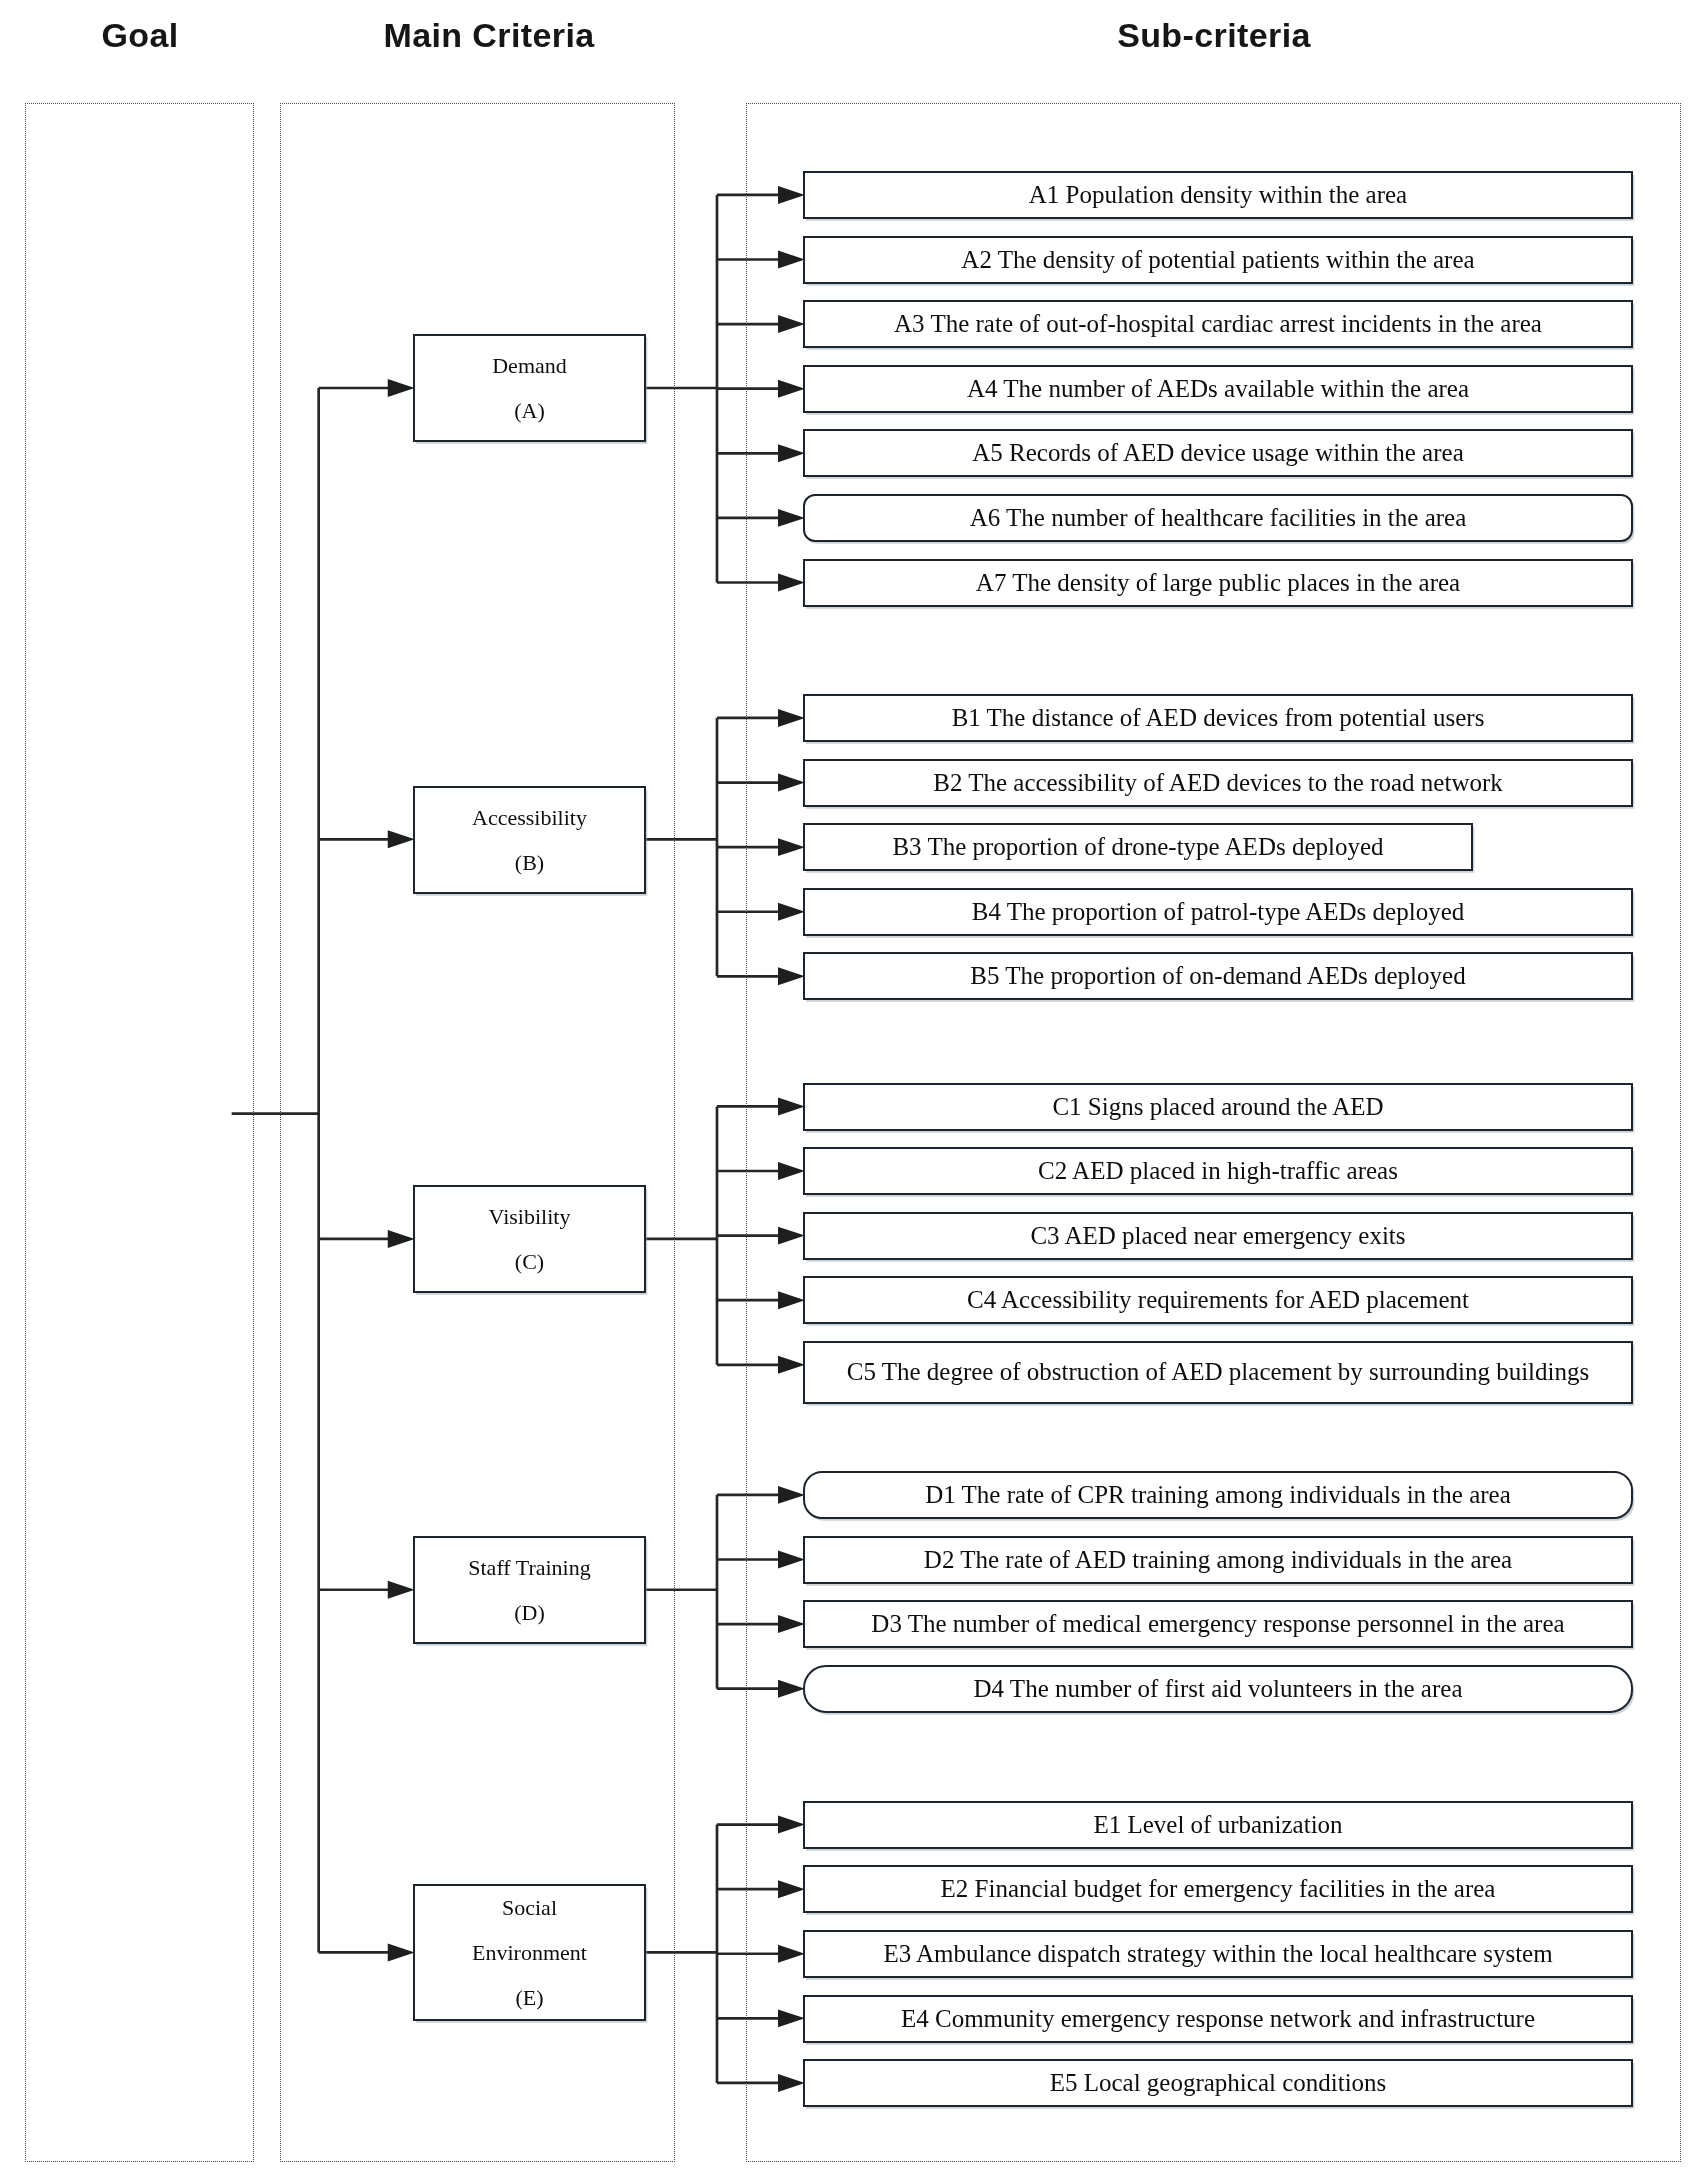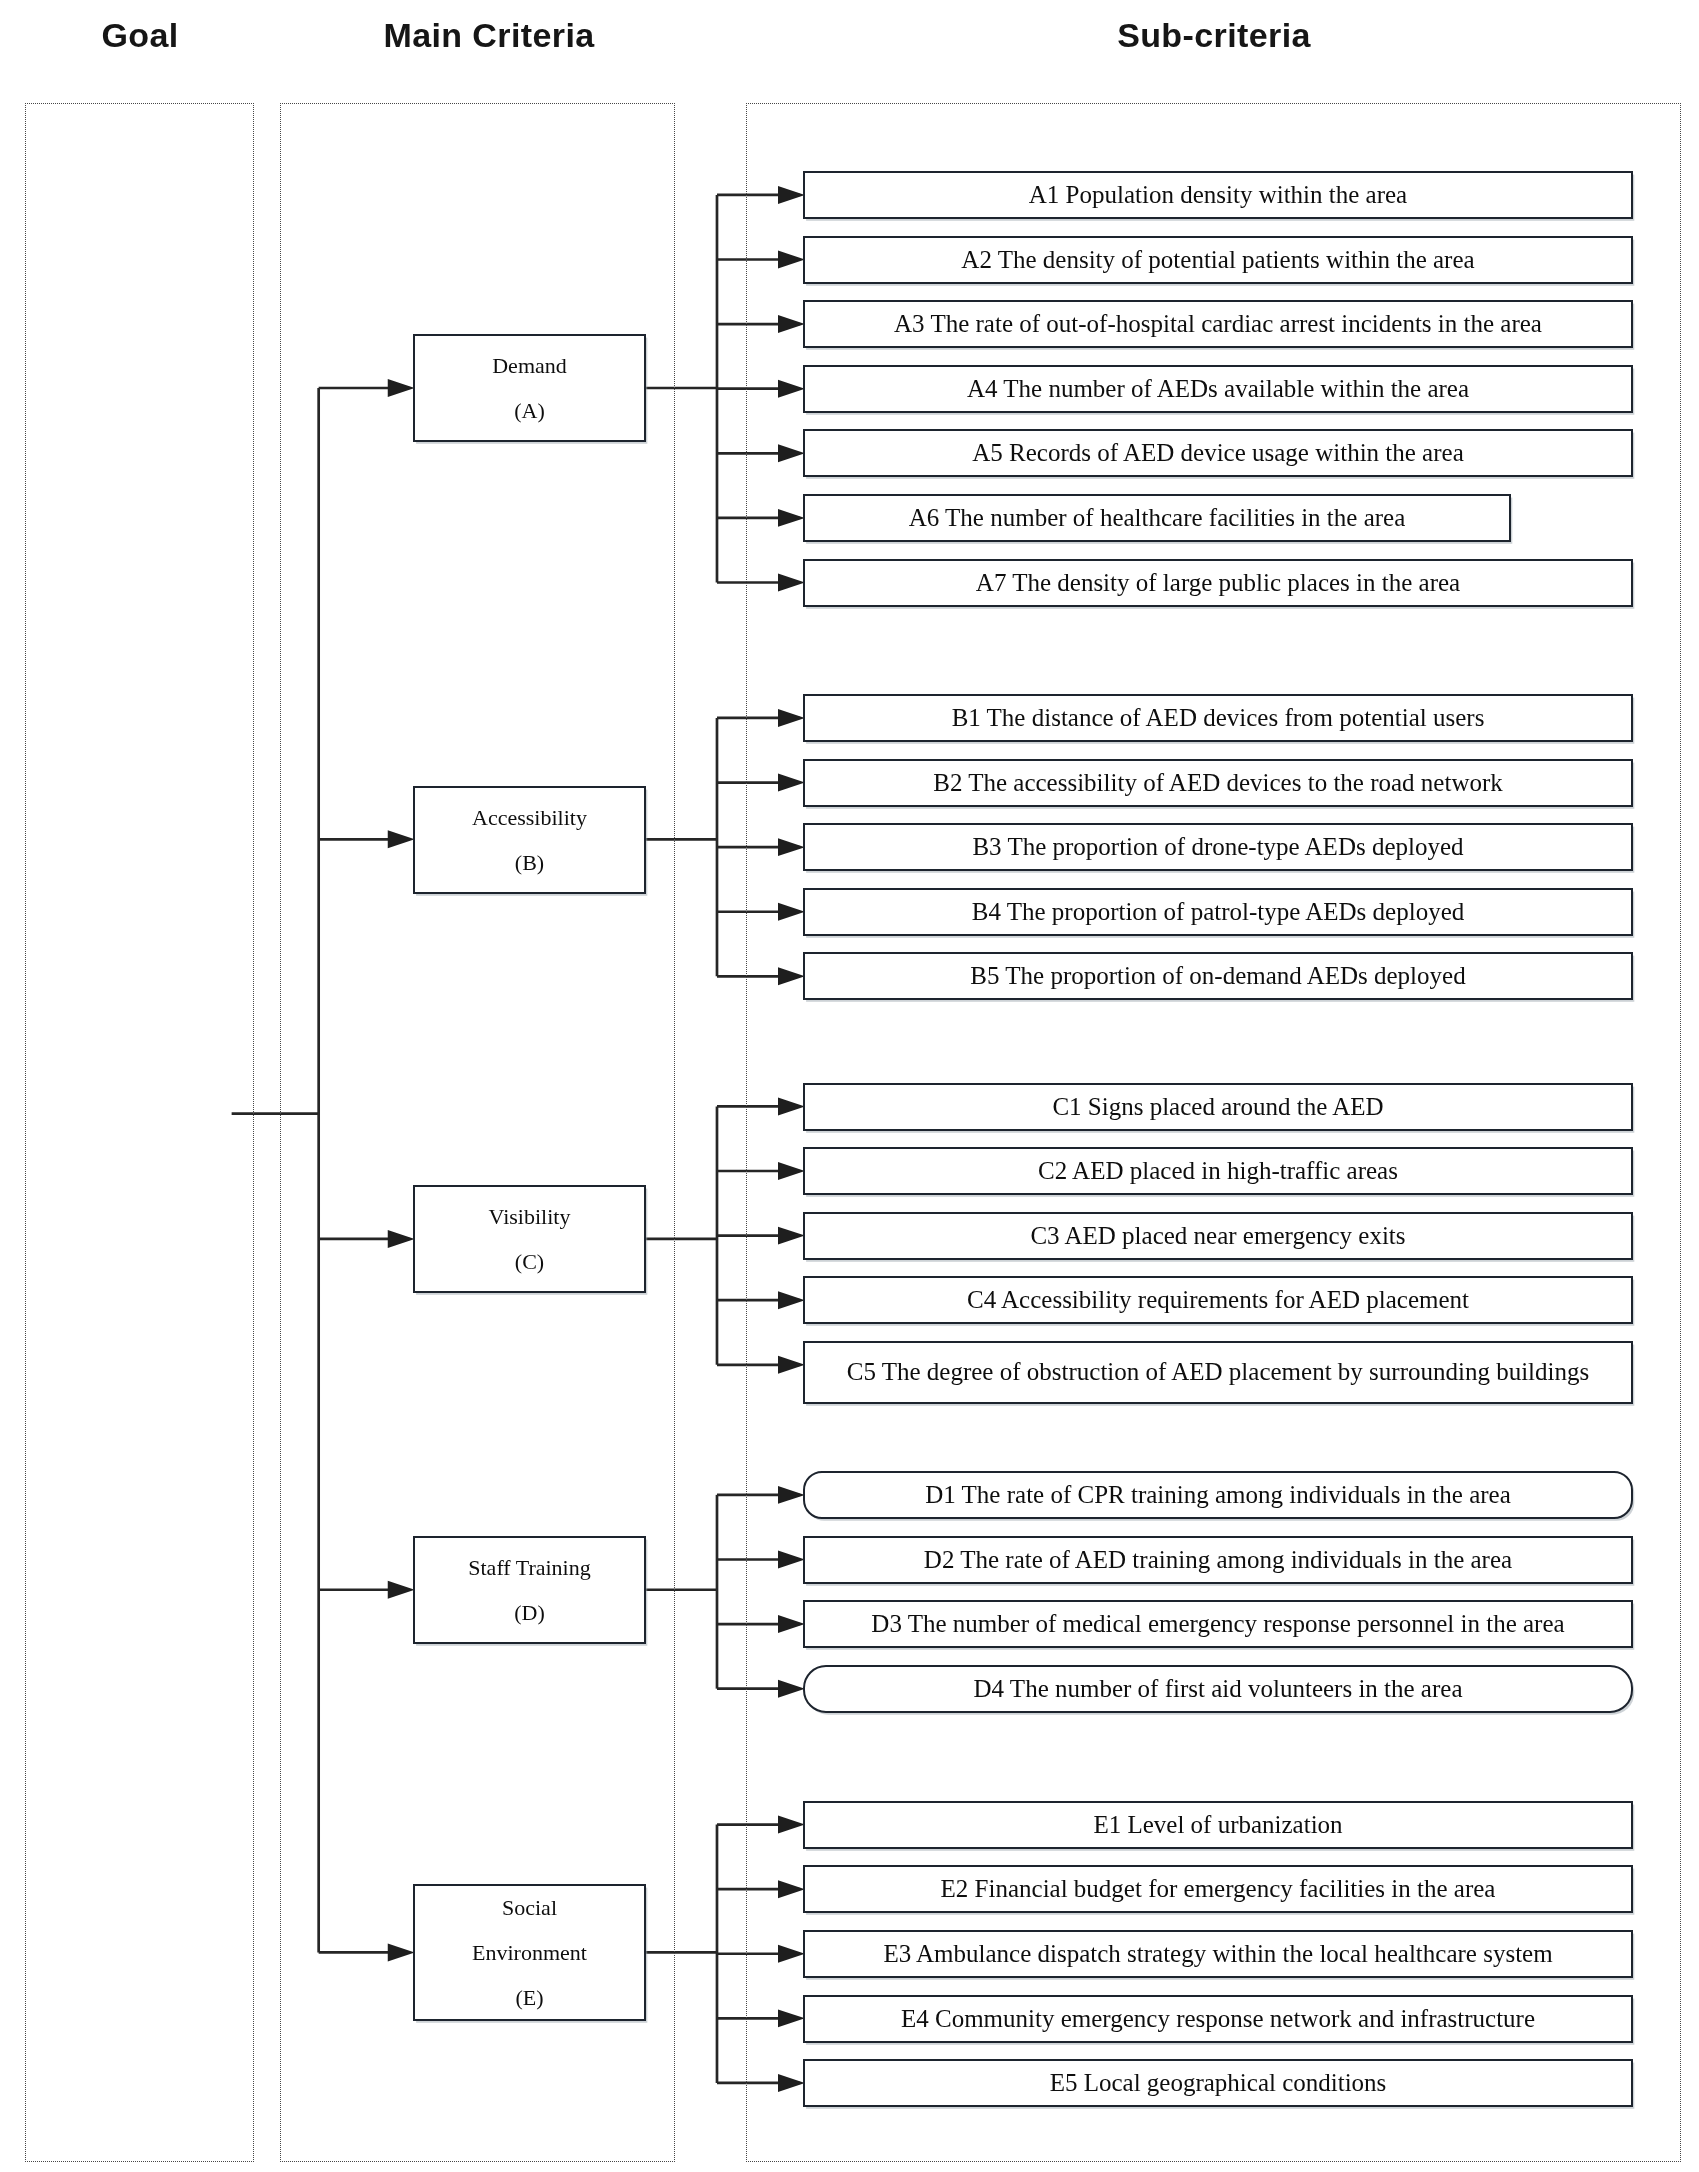--- a/index.html
+++ b/index.html
@@ -119,29 +119,29 @@
   <div id="tree">
       <div class="box main-box" style="left: 413px; top: 334px; width: 233px; height: 108px;">
         <div>Demand</div>
         <div>(A)</div>
       </div>
       <div class="box sub-box" style="left: 803px; top: 171px; width: 830px; height: 48px;">A1 Population density within the area</div>
       <div class="box sub-box" style="left: 803px; top: 236px; width: 830px; height: 48px;">A2 The density of potential patients within the area</div>
       <div class="box sub-box" style="left: 803px; top: 300px; width: 830px; height: 48px;">A3 The rate of out-of-hospital cardiac arrest incidents in the area</div>
       <div class="box sub-box" style="left: 803px; top: 365px; width: 830px; height: 48px;">A4 The number of AEDs available within the area</div>
       <div class="box sub-box" style="left: 803px; top: 429px; width: 830px; height: 48px; text-align: right;">A5 Records of AED device usage within the area</div>
-      <div class="box sub-box" style="left: 803px; top: 494px; width: 708px; height: 48px;">A6 The number of healthcare facilities in the area</div>
+      <div class="box sub-box" style="left: 803px; top: 494px; width: 830px; height: 48px; border-radius: 12px;">A6 The number of healthcare facilities in the area</div>
       <div class="box sub-box" style="left: 803px; top: 559px; width: 830px; height: 48px;">A7 The density of large public places in the area</div>
       <div class="box main-box" style="left: 413px; top: 786px; width: 233px; height: 108px;">
         <div>Accessibility</div>
         <div>(B)</div>
       </div>
       <div class="box sub-box" style="left: 803px; top: 694px; width: 830px; height: 48px;">B1 The distance of AED devices from potential users</div>
       <div class="box sub-box" style="left: 803px; top: 759px; width: 830px; height: 48px;">B2 The accessibility of AED devices to the road network</div>
-      <div class="box sub-box" style="left: 803px; top: 823px; width: 830px; height: 48px;">B3 The proportion of drone-type AEDs deployed</div>
+      <div class="box sub-box" style="left: 803px; top: 823px; width: 670px; height: 48px;">B3 The proportion of drone-type AEDs deployed</div>
       <div class="box sub-box" style="left: 803px; top: 888px; width: 830px; height: 48px;">B4 The proportion of patrol-type AEDs deployed</div>
       <div class="box sub-box" style="left: 803px; top: 952px; width: 830px; height: 48px;">B5 The proportion of on-demand AEDs deployed</div>
       <div class="box main-box" style="left: 413px; top: 1185px; width: 233px; height: 108px;">
         <div>Visibility</div>
         <div>(C)</div>
       </div>
       <div class="box sub-box" style="left: 803px; top: 1083px; width: 830px; height: 48px;">C1 Signs placed around the AED</div>
       <div class="box sub-box" style="left: 803px; top: 1147px; width: 830px; height: 48px;">C2 AED placed in high-traffic areas</div>
       <div class="box sub-box" style="left: 803px; top: 1212px; width: 830px; height: 48px;">C3 AED placed near emergency exits</div>
       <div class="box sub-box" style="left: 803px; top: 1276px; width: 830px; height: 48px;">C4 Accessibility requirements for AED placement</div>

